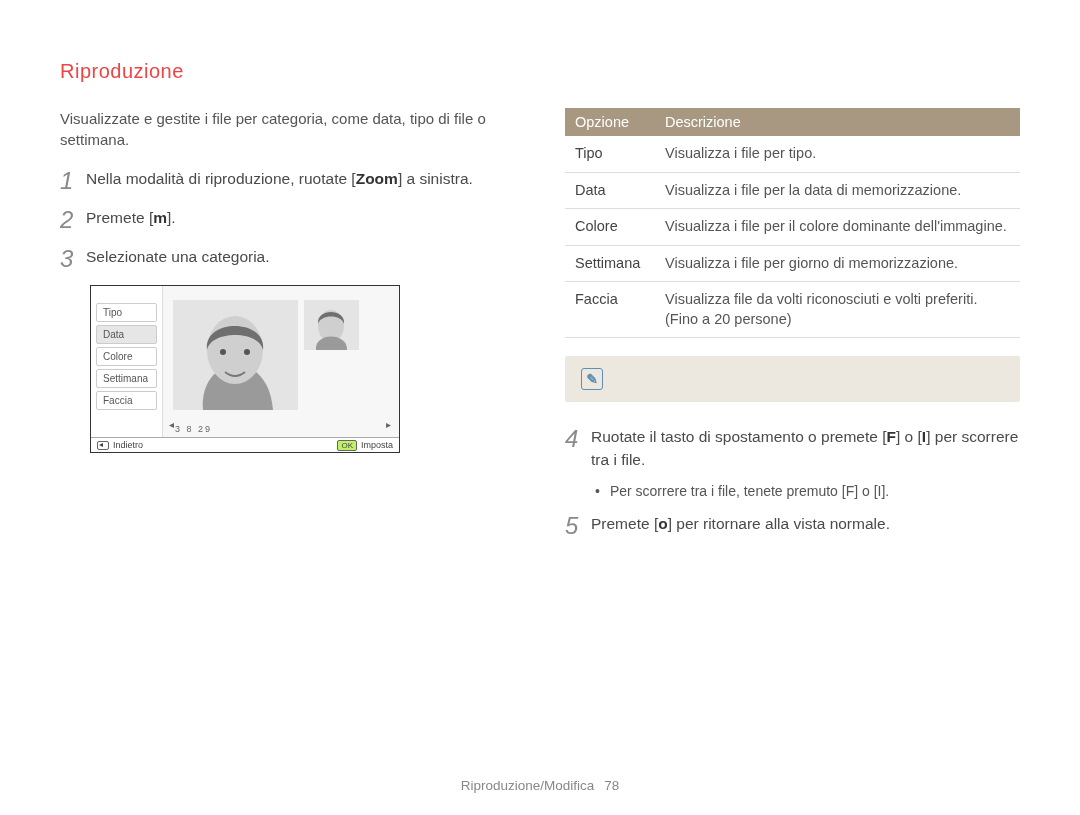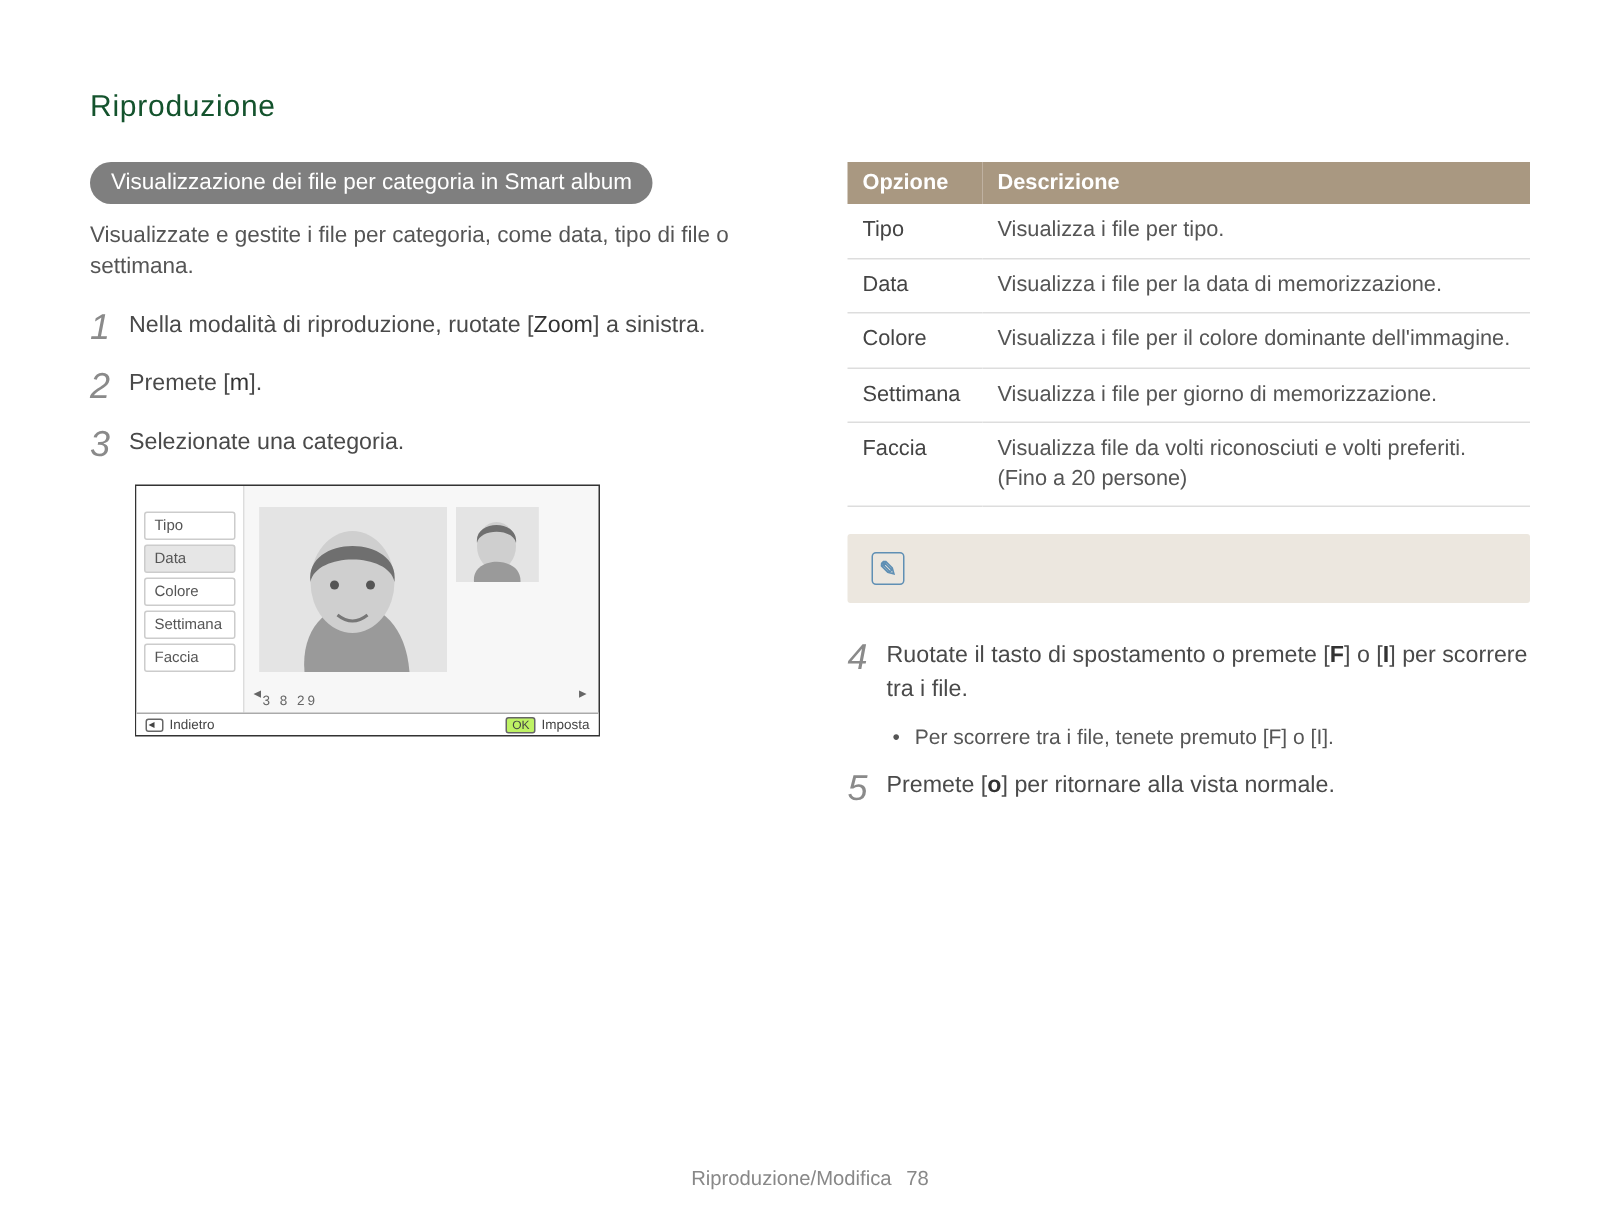--- a/index.html
+++ b/index.html
@@ -1,26 +1,26 @@
 <!DOCTYPE html>
 <html><head>
 <meta charset="utf-8">
 <style>
   * { box-sizing: border-box; margin: 0; padding: 0; }
   html, body { width: 1080px; height: 815px; background: #fff; font-family: Arial, Helvetica, sans-serif; color: #4a4a4a; }
   .page { position: relative; width: 1080px; height: 815px; padding: 60px 60px 0 60px; }
-  .section-header { font-size: 20px; font-weight: 300; color: #14532d; letter-spacing: 0.5px; margin-bottom: 25px; }
+  .section-header { font-size: 20px; font-weight: 300; color: #ef4444; letter-spacing: 0.5px; margin-bottom: 25px; }
   .columns { display: flex; gap: 50px; }
   .col { flex: 1; }
   .pill { display: inline-block; background: #7f7f7f; color: #fff; border-radius: 14px; padding: 5px 14px 6px 14px; font-size: 15px; font-weight: 400; margin-bottom: 10px; }
   .intro { font-size: 15px; line-height: 1.4; color: #555; margin-bottom: 18px; }
   ol.steps { list-style: none; counter-reset: step; }
   ol.steps > li { display: flex; align-items: flex-start; margin-bottom: 14px; font-size: 15.5px; line-height: 1.45; color: #4a4a4a; }
   ol.steps > li::before { counter-increment: step; content: counter(step); font-size: 24px; font-style: italic; color: #8a8a8a; font-weight: 300; width: 26px; flex-shrink: 0; line-height: 1; padding-top: 1px; }
-  .step-text .bold { font-weight: 400; color: #333; }
+  .step-text .bold { font-weight: 700; color: #333; }
 
   
   .camera { width: 310px; height: 168px; border: 1px solid #333; margin-left: 30px; margin-top: 6px; position: relative; background: #f7f7f7; }
   .cam-inner { position: absolute; inset: 0; display: flex; }
   .menu { width: 72px; background: #fff; border-right: 1px solid #ddd; display: flex; flex-direction: column; padding-top: 15px; }
   .menu-item { font-size: 10px; padding: 3px 6px; border: 1px solid #ccc; border-radius: 2px; margin: 1.5px 5px; color: #555; text-align: left; }
   .menu-item.active { background: #e6e6e6; }
   .thumbs { flex: 1; display: flex; align-items: flex-start; padding: 14px 10px 0 10px; gap: 6px; }
   .thumb { background: #d8d8d8; }
   .thumb.big { width: 125px; height: 110px; }
@@ -33,21 +33,21 @@
   .cam-bottom .btn.ok { margin-left: auto; }
   .cam-bottom .keybox { border: 1px solid #666; border-radius: 2px; font-size: 8px; padding: 0 3px; line-height: 9px; background:#bef264; }
   .cam-bottom .keyarrow { display:inline-block; width:12px; height:9px; border:1px solid #666; border-radius:2px; position:relative; }
   .cam-bottom .keyarrow::before { content:"◂"; position:absolute; left:1px; top:-2px; font-size:8px; }
   .arrow-l, .arrow-r { position: absolute; bottom: 22px; font-size: 10px; color: #666; }
   .arrow-l { left: 78px; }
   .arrow-r { right: 8px; }
 
   
   table.opt { width: 100%; border-collapse: collapse; font-size: 14.5px; }
-  table.opt th { background: #a99881; color: #fff; font-weight: 700; text-align: left; padding: 6px 10px; }
+  table.opt th { background: #a99881; color: #fff; font-weight: 400; text-align: left; padding: 6px 10px; }
   table.opt th:first-child { width: 90px; }
   table.opt td { padding: 8px 10px; border-bottom: 1px solid #ddd; vertical-align: top; color: #555; line-height: 1.35; }
   table.opt td:first-child { color: #444; }
 
   .note { display: flex; gap: 14px; background: #ece7df; border-radius: 2px; padding: 12px 16px; margin: 18px 0 24px 0; align-items: flex-start; }
   .note-icon { width: 22px; height: 22px; flex-shrink: 0; border: 1.5px solid #5f8fb4; border-radius: 3px; display:flex; align-items:center; justify-content:center; color:#5f8fb4; font-size:14px; font-weight:bold; }
   .note-text { font-size: 12.5px; color: #6b6b6b; line-height: 1.4; }
 
   .right-steps { list-style:none; }
   .right-steps > li { display:flex; align-items:flex-start; margin-bottom: 12px; font-size:15.5px; line-height:1.45; color:#4a4a4a; }
@@ -61,21 +61,20 @@
 </style>
 </head>
 <body>
 
 <div class="page">
   <div class="section-header">Riproduzione</div>
 
   <div class="columns">
 
     <div class="col">
-      <div class="pill">Visualizzazione dei ﬁle per categoria in Smart album</div>
       <div class="intro">Visualizzate e gestite i file per categoria, come data, tipo di file o settimana.</div>
 
       <ol class="steps">
         <li>
           <span class="step-text">
             <span>Nella modalità di riproduzione, ruotate [</span><span class="bold">Zoom</span><span>] a sinistra.</span>
           </span>
         </li>
         <li>
           <span class="step-text">

